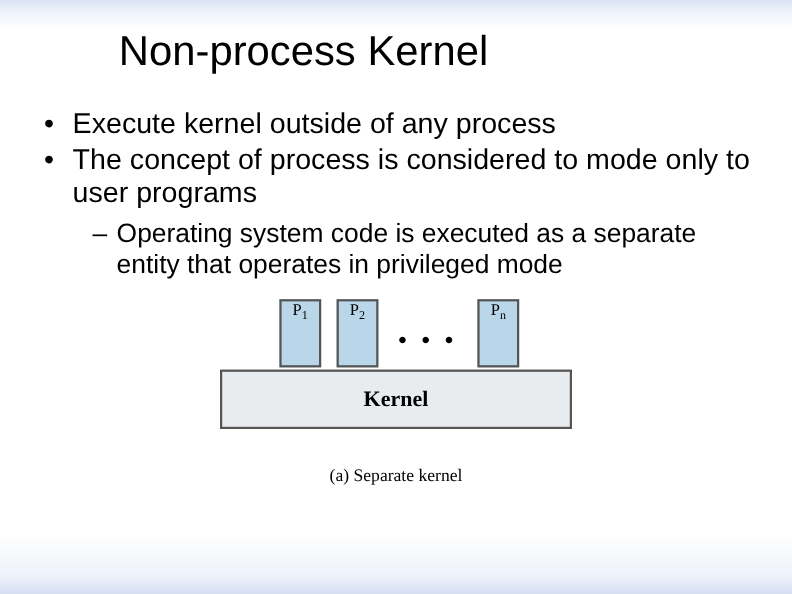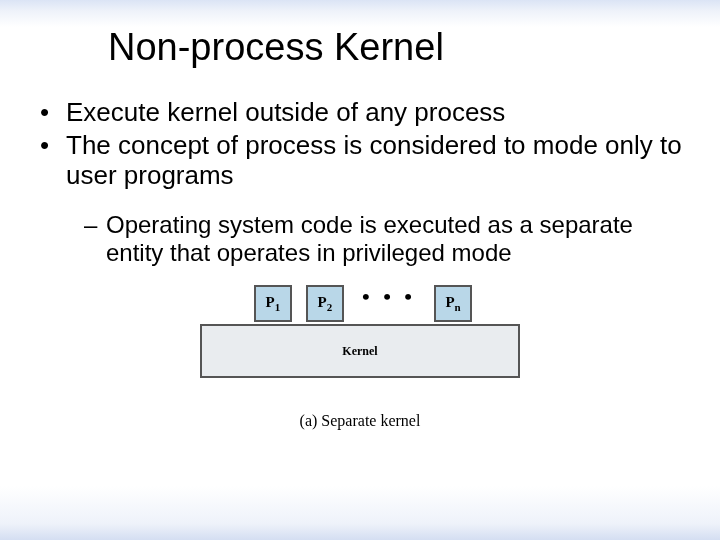--- a/index.html
+++ b/index.html
@@ -26,21 +26,21 @@
     padding-left: 26px;
     position: relative;
     margin-bottom: 2px;
   }
   ul.top > li::before {
     content: "•";
     position: absolute;
     left: 0; top: 0;
     font-size: 26px;
   }
-  ul.sub { list-style: none; margin-top: 20px; padding-left: 18px; }
+  ul.sub { list-style: none; margin-top: 8px; padding-left: 18px; }
   ul.sub > li {
     font-size: 24px;
     color: #000;
     line-height: 1.15;
     padding-left: 22px;
     position: relative;
   }
   ul.sub > li::before {
     content: "–";
     position: absolute;
@@ -52,45 +52,45 @@
     text-align: center;
   }
   .proc-row {
     display: flex;
     justify-content: center;
     align-items: flex-end;
     gap: 14px;
     margin-left: 6px;
   }
   .proc {
-    width: 38px; height: 37px;
+    width: 38px; height: 62px;
     background: #b9d7e8;
     border: 2px solid #555;
-    display: flex; align-items: center; justify-content: center;
+    display: flex; justify-content: center;
     font-family: "Times New Roman", serif;
-    font-weight: bold;
+    font-weight: normal;
     font-size: 15px;
   }
   .proc sub { font-size: 11px; vertical-align: sub; }
   .dots {
     font-family: "Times New Roman", serif;
     font-size: 22px;
     font-weight: bold;
     letter-spacing: 4px;
     padding: 0 4px 12px 4px;
   }
   .kernel {
     width: 320px; height: 54px;
     margin: 2px auto 0 auto;
     background: #e9ecef;
     border: 2px solid #555;
     display: flex; align-items: center; justify-content: center;
     font-family: "Times New Roman", serif;
     font-weight: bold;
-    font-size: 12px;
+    font-size: 20px;
   }
   .caption {
     font-family: "Times New Roman", serif;
     font-size: 16px;
     margin-top: 34px;
   }
 </style>
 </head>
 <body>
 

